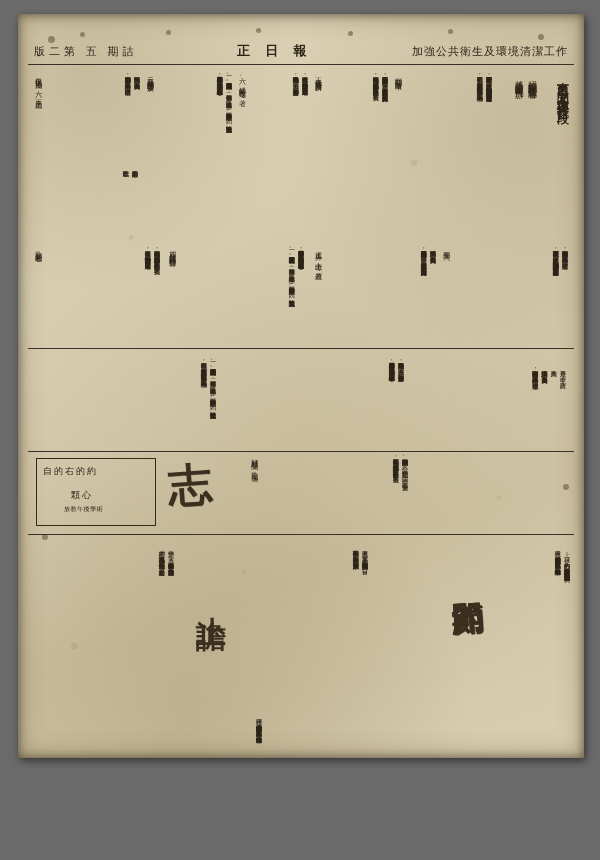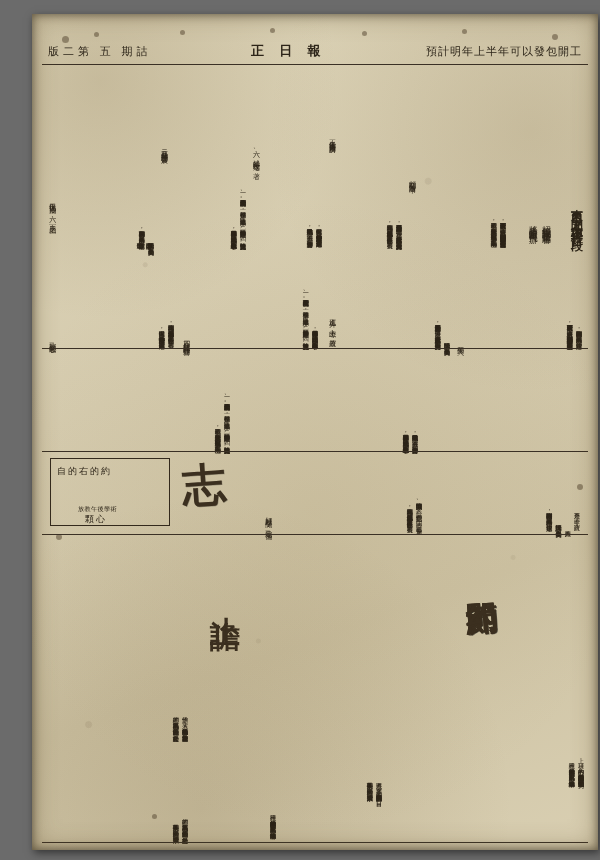--- a/index.html
+++ b/index.html
@@ -4,33 +4,32 @@
 <style>
   html,body{margin:0;padding:0;}
   body{
     width:600px;height:860px;
     background:#6b6b6b;
     font-family:"Liberation Serif", serif;
     overflow:hidden;
   }
   .page{
     position:absolute;
-    left:32px;top:14px;
-    width:566px;height:836px;
+    left:18px;top:14px;
+    width:566px;height:744px;
     background:#d8cfb4;
     background-image:
       radial-gradient(circle at 12% 8%, rgba(120,100,60,.22), transparent 26%),
       radial-gradient(circle at 88% 14%, rgba(120,100,60,.18), transparent 30%),
       radial-gradient(circle at 50% 60%, rgba(150,130,85,.14), transparent 55%),
       radial-gradient(circle at 30% 95%, rgba(110,90,50,.20), transparent 35%),
       linear-gradient(160deg,#ded5b9 0%, #d5cbae 40%, #cdc2a3 70%, #d9cfb2 100%);
     box-shadow:0 0 10px rgba(0,0,0,.55) inset, 2px 3px 8px rgba(0,0,0,.5);
     overflow:hidden;
     color:#2c2418;
-    text-align:right;
   }
   .grain{
     position:absolute;inset:0;
     background-image:
       radial-gradient(circle at 20% 30%, rgba(80,60,30,.10) 0 2px, transparent 3px),
       radial-gradient(circle at 70% 20%, rgba(80,60,30,.09) 0 3px, transparent 4px),
       radial-gradient(circle at 40% 75%, rgba(80,60,30,.08) 0 2px, transparent 3px),
       radial-gradient(circle at 85% 65%, rgba(80,60,30,.08) 0 2px, transparent 3px),
       radial-gradient(circle at 10% 85%, rgba(80,60,30,.10) 0 3px, transparent 4px);
     pointer-events:none;
@@ -119,21 +118,21 @@
   <div class="punch" style="left:330px;top:17px;width:5px;height:5px;"></div>
   <div class="punch" style="left:430px;top:15px;width:5px;height:5px;"></div>
   <div class="punch" style="left:520px;top:20px;width:6px;height:6px;"></div>
   <div class="punch" style="left:545px;top:470px;width:6px;height:6px;"></div>
   <div class="punch" style="left:24px;top:520px;width:6px;height:6px;"></div>
   <div class="punch" style="left:120px;top:800px;width:5px;height:5px;"></div>
 
   <div class="masthead">
     <div class="mh-left">版二第 五 期詁</div>
     <div class="mh-mid">正 日 報</div>
-    <div class="mh-right">預計明年上半年可以發包開工</div>
+    <div class="mh-right">加強公共衛生及環境清潔工作</div>
   </div>
   <div class="rule r1"></div>
 
   <div class="col" style="right:14px;top:58px;height:160px;">
     <div class="vt big">東西引之間大樓工程百段</div>
   </div>
   <div class="col" style="right:46px;top:60px;height:155px;">
     <div class="vt mid">招標管詢關聯業務編審</div>
     <div class="vt mid">將委請中華工程司代辦</div>
   </div>
@@ -211,21 +210,21 @@
   </div>
   <div class="blockbody" style="left:440px;top:232px;height:98px;width:110px;">
     <div>新聞局內政部聯合審核，凡外國人士申請居留，一律依規定辦理。</div>
     <div>本市東西引之間大樓工程百段，經市政府會議決定，將委請中華工程顧問公司代為辦理設計及監造事宜，並定期向市議會報告工程進度。</div>
   </div>
 
   <div class="rule r2"></div>
 
   <div class="boxed" style="left:18px;top:444px;width:120px;height:68px;">
     <div style="position:absolute;left:6px;top:6px;font-size:9px;letter-spacing:2px;">自的右的約</div>
-    <div style="position:absolute;left:34px;top:30px;font-size:9px;letter-spacing:2px;margin-top:24px;">顆心</div>
+    <div style="position:absolute;left:34px;top:30px;font-size:9px;letter-spacing:2px;">顆心</div>
   </div>
 
   <div class="art brush" style="left:150px;top:442px;font-size:44px;">志</div>
 
   <div class="col" style="left:232px;top:440px;height:74px;">
     <div class="vt small">好好小引開　歌元偏</div>
   </div>
   <div class="blockbody" style="left:250px;top:440px;height:74px;width:140px;">
     <div>歌與誠誠的中國主流、心意、我們記之歌、迪同、每安一定幸福」。</div>
     <div>為康祝開國紀念，文化中心定於元旦起一週開放展覽，歡迎各界人士前往參觀，不另收費。</div>

